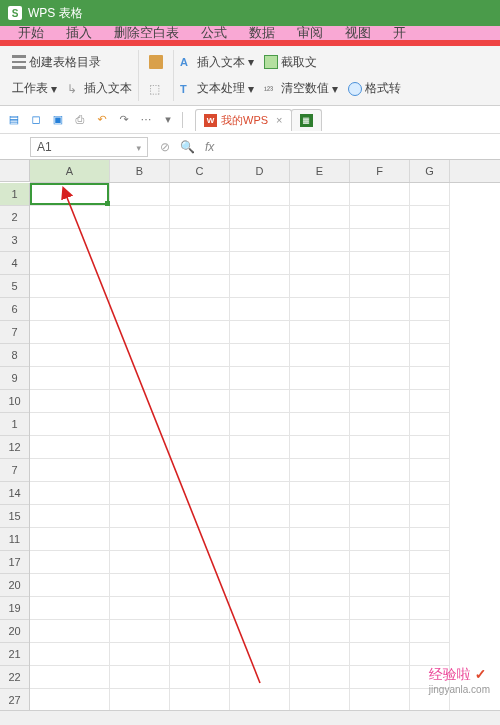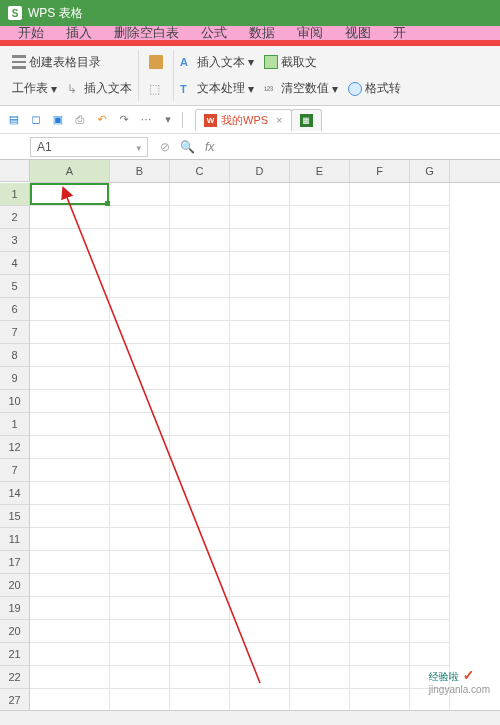--- a/index.html
+++ b/index.html
@@ -47,21 +47,21 @@
     .colhead { height:22px; border-right:1px solid #d8d8d8; display:flex; align-items:center; justify-content:center; font-size:11px; color:#555; }
     .colhead.sel { background:#d7e8cd; }
     .corner { width:30px; height:22px; background:#f0f0f0; border-right:1px solid #ccc; border-bottom:1px solid #ccc; }
     .cells-row { display:flex; }
     .cell { height:23px; border-right:1px solid #e4e4e4; border-bottom:1px solid #e4e4e4; font-size:11px; }
     .sel-cell { position:absolute; border:2px solid #3a9a3a; background:transparent; pointer-events:none; left:0; top:0; }
     .sel-cell::after { content:""; position:absolute; right:-3px; bottom:-3px; width:5px; height:5px; background:#3a9a3a; }
     .sheet-tabs { height:28px; background:#f0f0f0; border-top:1px solid #cfcfcf; display:flex; align-items:center; font-size:12px; padding-left:4px; position:relative; }
     .arrow { position:absolute; pointer-events:none; }
     .watermark { position:absolute; right:10px; bottom:30px; color:#999; font-size:10px; pointer-events:none; }
-    .watermark .big { font-size:10px; color:#0f766e; }
+    .watermark .big { font-size:14px; color:#ec4899; }
     .watermark .chk { color:#e04a2e; font-size:14px; font-weight:bold; }
   </style>
 </head>
 <body>
 
 <div class="titlebar">
   <div class="title-logo">S</div>
   <span>WPS 表格</span>
 </div>
 

